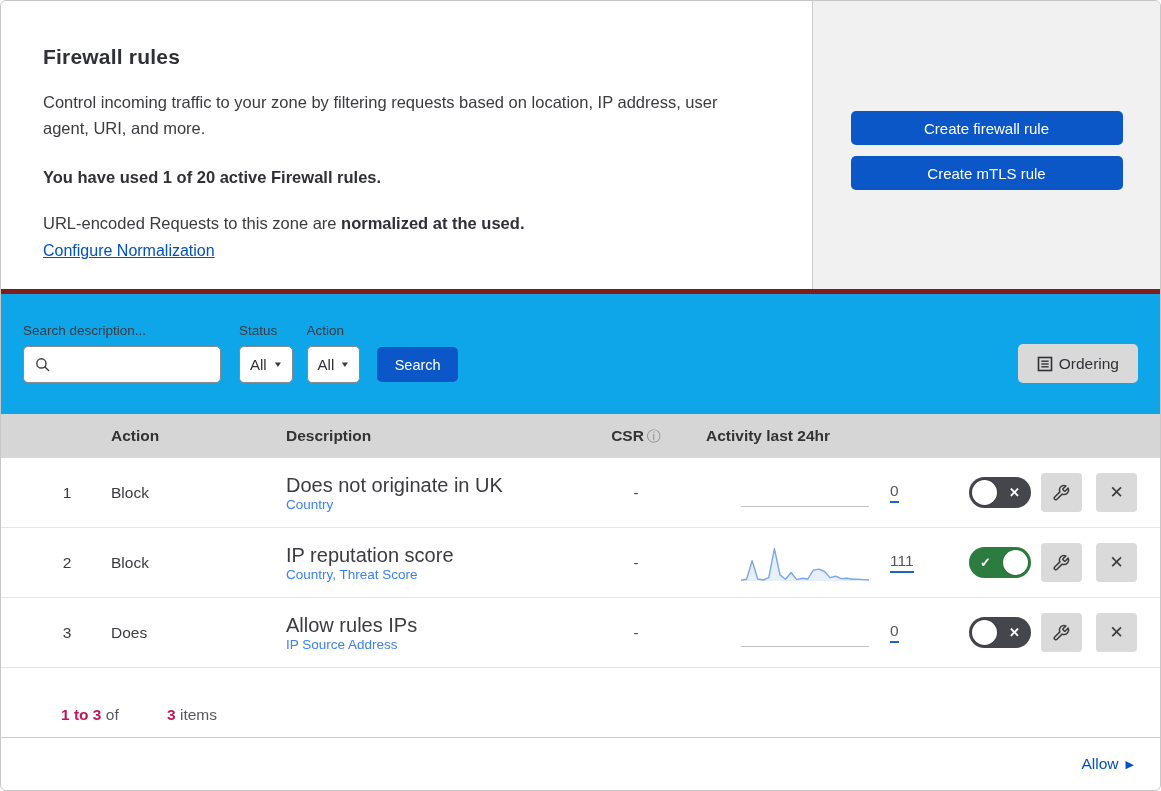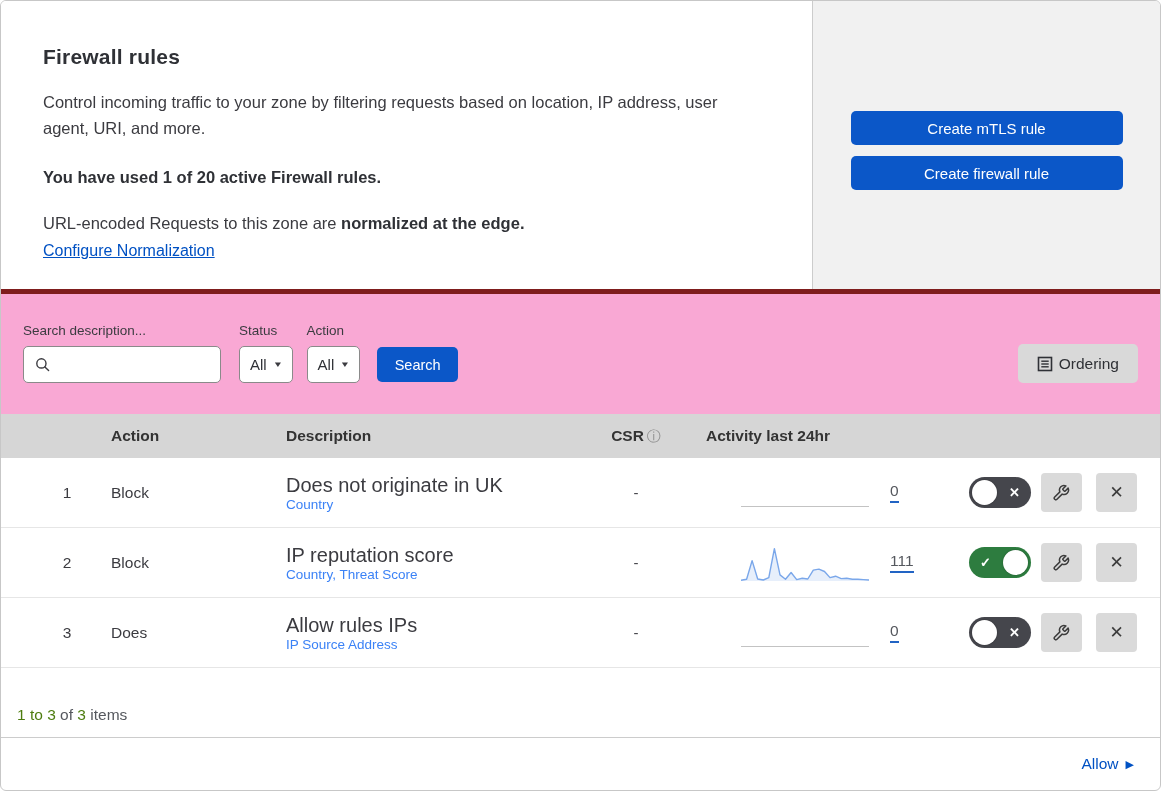--- a/index.html
+++ b/index.html
@@ -35,21 +35,21 @@
     flex: 1; background: #f1f1f1; display: flex; flex-direction: column;
     align-items: center; padding-top: 110px; gap: 11px;
   }
   .blue-btn {
     width: 272px; height: 34px; background: #0b57c8; color: #fff;
     border: none; border-radius: 5px; font-size: 15px; cursor: pointer;
     font-family: "Liberation Sans", sans-serif;
   }
   
   .filter-section {
-    height: 120px; background: #f9a8d4; display: flex;
+    height: 120px; background: #0ea5e9; display: flex;
     justify-content: space-between; align-items: flex-end;
     padding: 0 22px 31px 22px;
   }
   .filter-left { display: flex; align-items: flex-end; }
   .filter-group { display: flex; flex-direction: column; }
   .filter-label { font-size: 13.5px; color: #3b3b40; margin-bottom: 8px; }
   .search-box {
     width: 198px; height: 37px; border: 1px solid #8a8a8a; border-radius: 5px;
     display: flex; align-items: center; padding-left: 11px; background: #fff;
   }
@@ -120,42 +120,42 @@
     color: #3c3c3c; font-size: 17px;
   }
   .cell-wrench { display: flex; justify-content: center; }
   .cell-close { display: flex; justify-content: flex-start; padding-left: 7px; }
   
   .items-footer {
     height: 70px; display: flex; align-items: flex-end;
     padding: 0 0 13px 16px; border-bottom: 1px solid #cccccc;
     font-size: 15.5px; color: #55585e;
   }
-  .items-footer b { color: #4d7c0f; font-weight: 400; }
+  .items-footer b { color: #be185d; font-weight: 700; margin-left: 44px; }
   .help-bar { height: 52px; display: flex; align-items: center; justify-content: flex-end; padding-right: 26px; }
   .help-link { display: inline-flex; align-items: center; gap: 7px; font-size: 15.5px; color: #0051c3; cursor: pointer; }
   .help-arrow { font-size: 11px; }
   svg { display: block; }
 </style>
 </head>
 <body>
 
 <div class="card">
 
   <div class="header-section">
     <div class="header-left">
       <div class="page-title">Firewall rules</div>
       <p class="page-desc">Control incoming traffic to your zone by filtering requests based on location, IP address, user agent, URI, and more.</p>
       <p class="usage-line">You have used 1 of 20 active Firewall rules.</p>
-      <p class="norm-line"><span>URL-encoded Requests to this zone are </span><b>normalized at the edge.</b></p>
+      <p class="norm-line"><span>URL-encoded Requests to this zone are </span><b>normalized at the used.</b></p>
       <a class="config-link">Configure Normalization</a>
     </div>
     <div class="header-right">
+      <button class="blue-btn">Create firewall rule</button>
       <button class="blue-btn">Create mTLS rule</button>
-      <button class="blue-btn">Create firewall rule</button>
     </div>
   </div>
 
   <div class="filter-section">
     <div class="filter-left">
       <div class="filter-group">
         <label class="filter-label">Search description...</label>
         <div class="search-box">
           <span>
             <svg width="15" height="15" viewBox="0 0 15 15">

